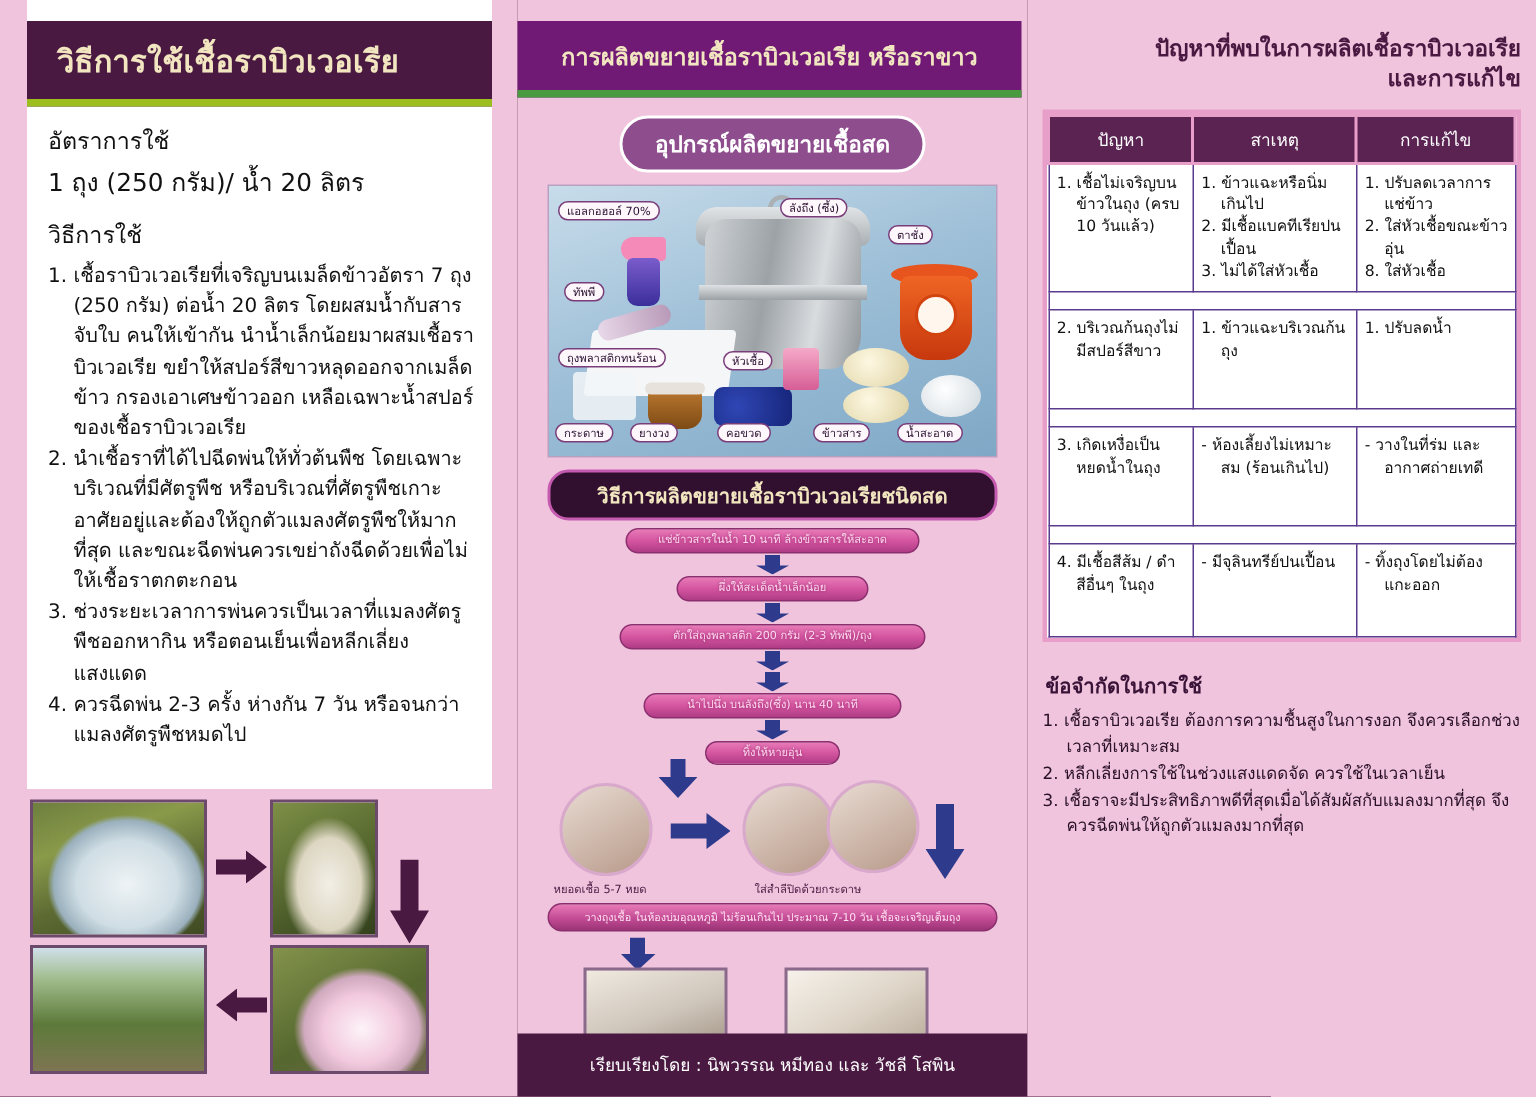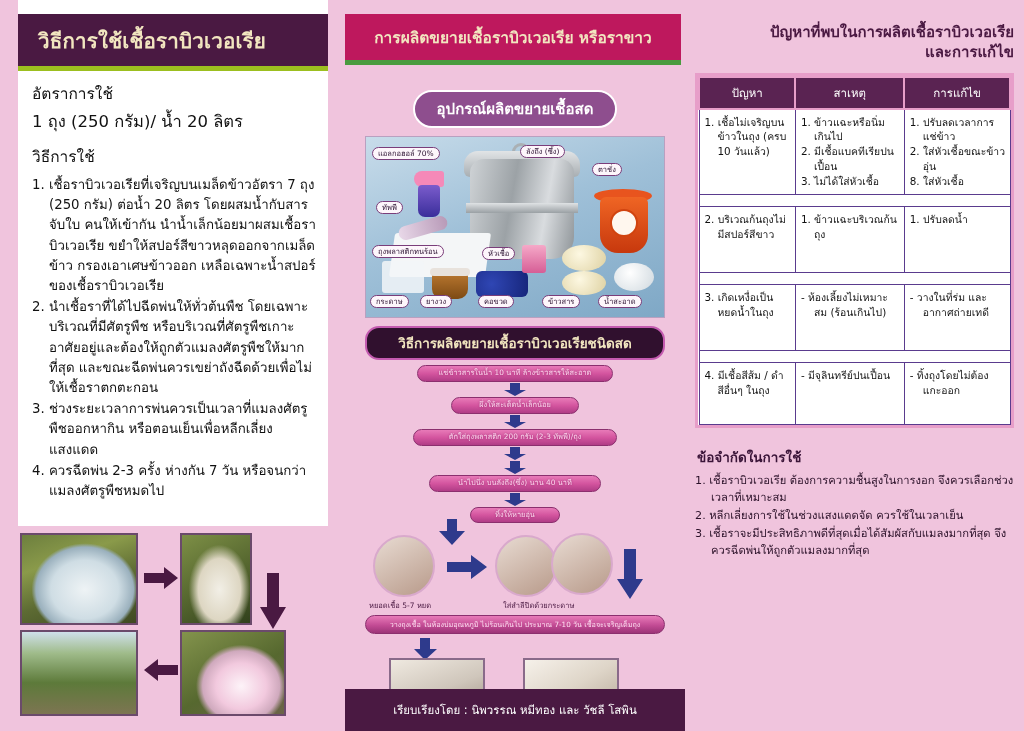--- a/index.html
+++ b/index.html
@@ -61,27 +61,27 @@
   .arrow { position: absolute; color: #4a1942; }
   .arrow svg { display: block; }
 
   
   .col-center {
     width: 340px; height: 731px;
     background: #f0c4dd;
     position: relative;
   }
   .center-hdr {
-    background: #be185d; border-bottom: 5px solid #4a9b3f;
+    background: #701a75; border-bottom: 5px solid #4a9b3f;
     padding: 11px 6px 10px 6px; text-align: center;
     margin: 14px 4px 0 0;
   }
   .center-hdr .hdr-text { color: #f2e6c0; font-size: 15.5px; font-weight: bold; white-space: nowrap; }
   .pill-title {
-    margin: 25px auto 8px auto;
+    margin: 12px auto 8px auto;
     background: #8e4e8e; border: 2px solid #ffffff; border-radius: 22px;
     color: #ffffff; font-size: 15px; font-weight: bold;
     padding: 5px 22px; display: table; text-align: center;
   }
   .equip-photo {
     position: relative; width: 300px; height: 182px; margin: 0 auto;
     background: linear-gradient(160deg,#c8dcea 0%,#9fc0d8 45%,#7fa8c6 100%);
     border: 1px solid #b9a0c0;
   }
   .eq-tag {

